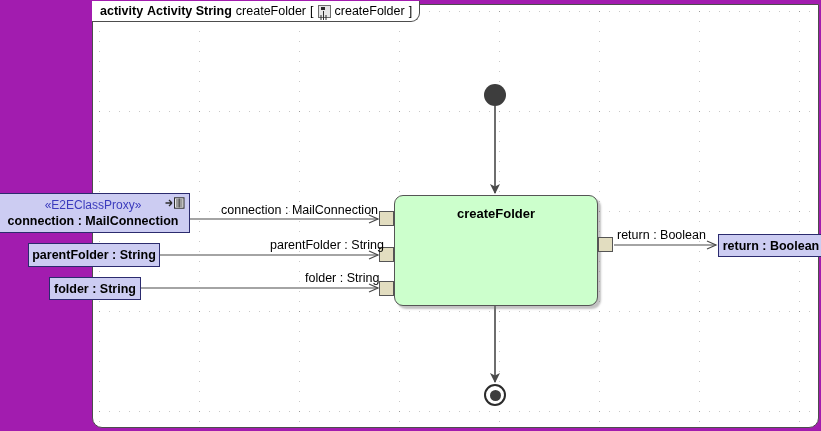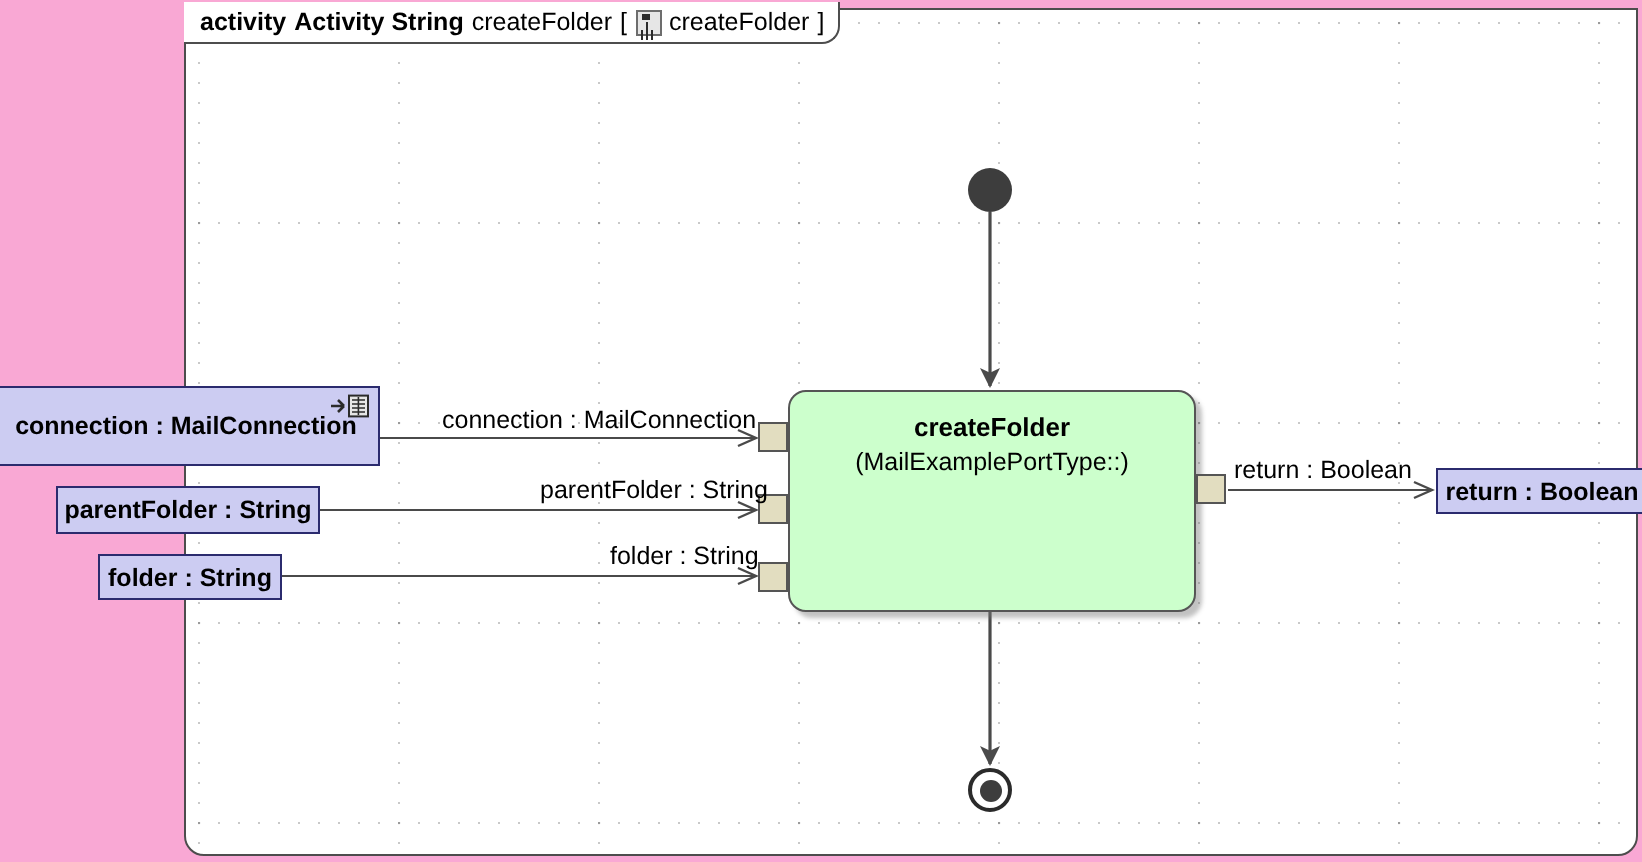--- a/index.html
+++ b/index.html
@@ -7,21 +7,21 @@
     padding: 0;
     background: #ffffff;
   }
   body {
     font-family: "Liberation Sans", sans-serif;
   }
   #stage {
     position: relative;
     width: 821px;
     height: 431px;
-    background: #f9a8d4;
+    background: #a21caf;
     overflow: hidden;
   }
 
   
   #frame {
     position: absolute;
     left: 92px;
     top: 4px;
     width: 727px;
     height: 424px;
@@ -248,31 +248,31 @@
     <line x1="160" y1="255" x2="378" y2="255" stroke="#4a4a4a" stroke-width="1.1" marker-end="url(#openArrow)"></line>
     <line x1="141" y1="288" x2="378" y2="288" stroke="#4a4a4a" stroke-width="1.1" marker-end="url(#openArrow)"></line>
 
     <line x1="614" y1="245" x2="716" y2="245" stroke="#4a4a4a" stroke-width="1.1" marker-end="url(#openArrow)"></line>
   </svg>
 
   <div id="initial-node" style="left:484px; top:84px;"></div>
 
   <div id="action-node" class="node" style="left:394px; top:195px; width:204px; height:111px;">
     <div class="action-title">createFolder</div>
-    <div class="action-subtitle">(MailExamplePortType::)</div>
   </div>
 
   <div class="pin" style="left:379px; top:211px;"></div>
   <div class="pin" style="left:379px; top:247px;"></div>
   <div class="pin" style="left:379px; top:281px;"></div>
   <div class="pin" style="left:598px; top:237px;"></div>
 
   <div id="final-node" style="left:484px; top:384px;"></div>
 
   <div class="node param-box" style="left:-4px; top:193px; width:194px; height:40px;">
+    <div class="stereotype">«E2EClassProxy»</div>
     <div class="label">connection : MailConnection</div>
     <svg class="proxy-icon" viewBox="0 0 20 12">
       <path d="M0.5,6 L7,6 M7,6 L4,3 M7,6 L4,9" fill="none" stroke="#2b2b2b" stroke-width="1.3"></path>
       <rect x="9.5" y="0.8" width="9.5" height="10.4" fill="#e6e6e6" stroke="#2b2b2b" stroke-width="1"></rect>
       <path d="M11,3 h6.5 M11,5 h6.5 M11,7 h6.5 M11,9 h6.5" stroke="#2b2b2b" stroke-width="0.8"></path>
       <path d="M14.2,1.5 v9" stroke="#2b2b2b" stroke-width="0.8"></path>
     </svg>
   </div>
 
   <div class="node param-box" style="left:28px; top:243px; width:132px; height:24px;">

